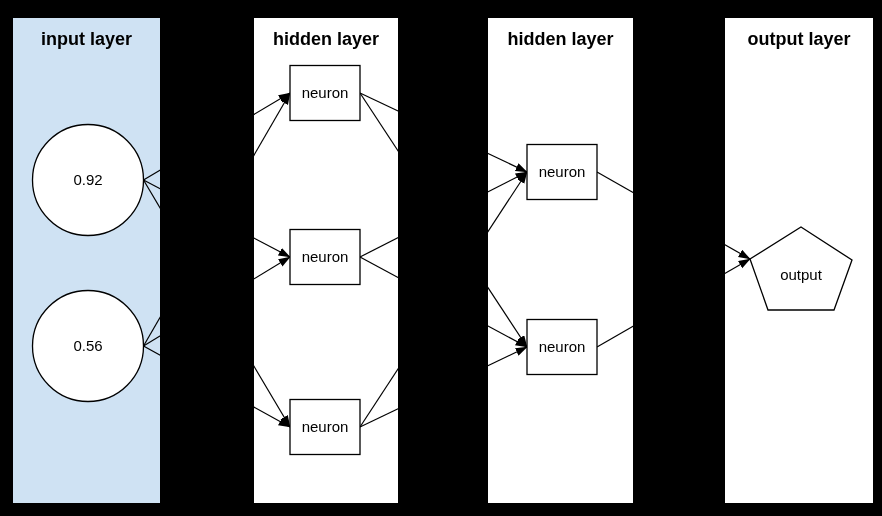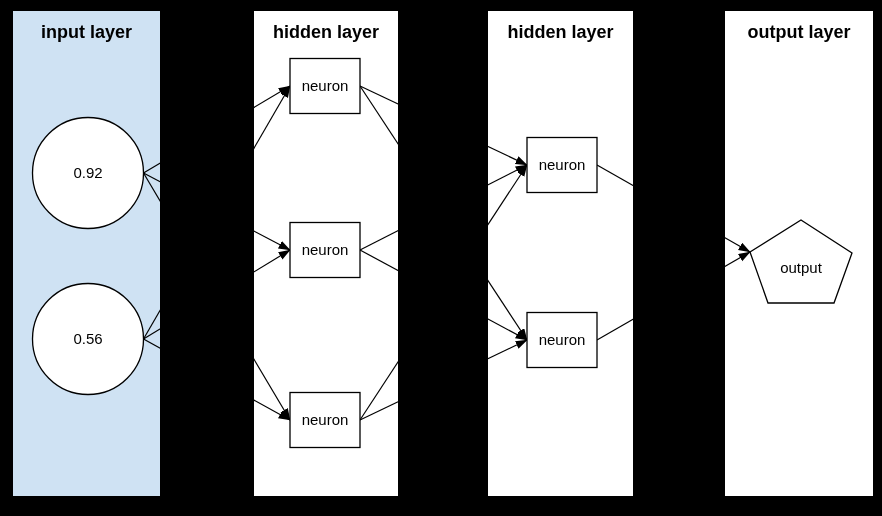--- a/index.html
+++ b/index.html
@@ -8,20 +8,21 @@
     background: #000000;
     width: 882px;
     height: 516px;
     overflow: hidden;
     font-family: "Liberation Sans", sans-serif;
   }
   .stage {
     position: relative;
     width: 882px;
     height: 480px;
+    margin-top: 7px;
   }
   svg text {
     font-family: "Liberation Sans", sans-serif;
     fill: #000000;
   }
   text.layer-title {
     font-size: 18px;
     font-weight: bold;
     text-anchor: middle;
   }

